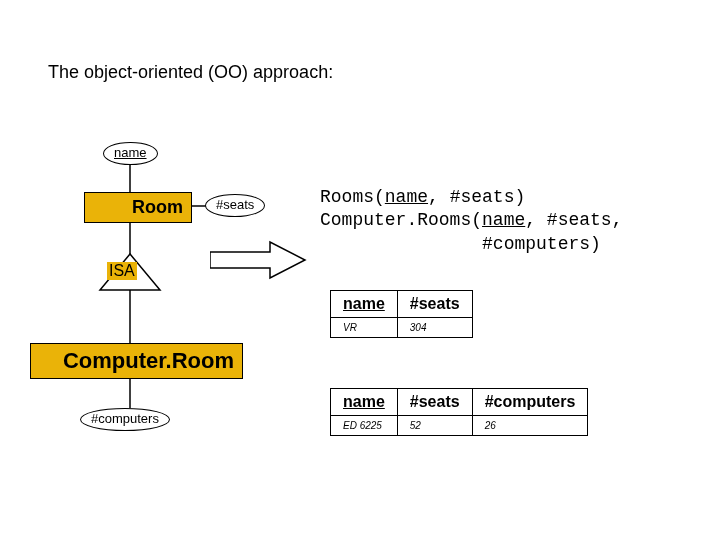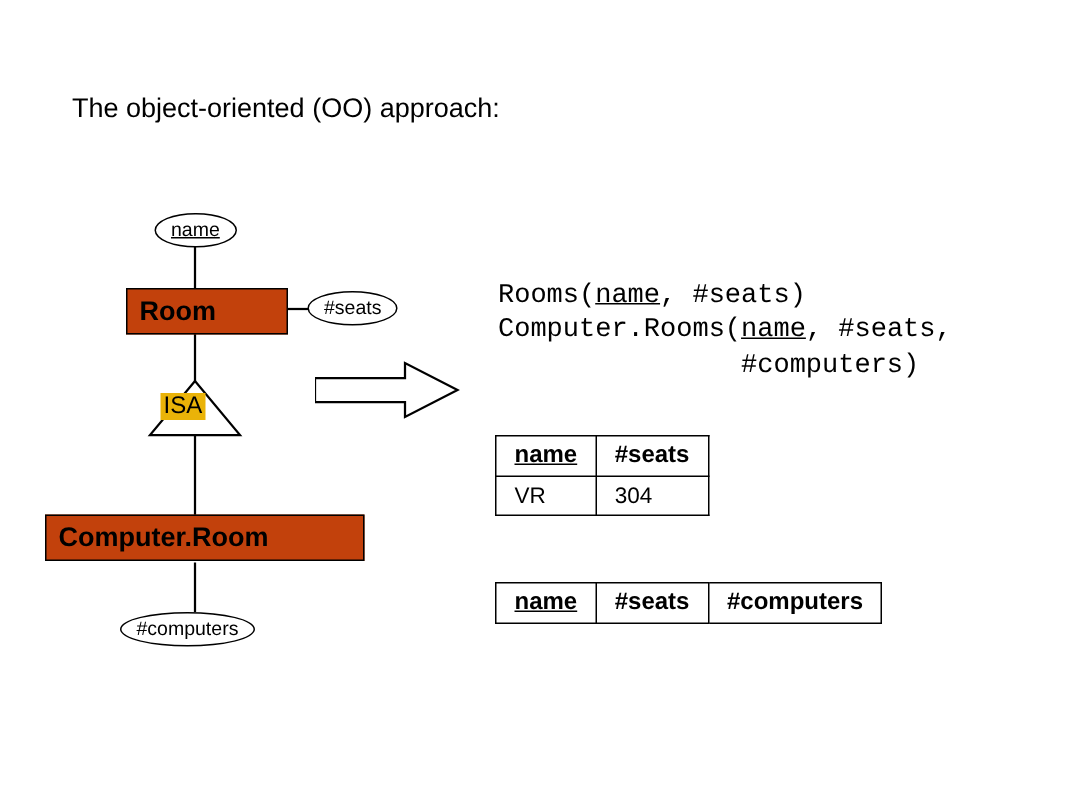--- a/index.html
+++ b/index.html
@@ -15,37 +15,37 @@
     position: absolute;
     top: 62px;
     left: 48px;
     font-size: 18px;
     color: #000;
   }
   
   .box {
     position: absolute;
     border: 1.5px solid #000;
-    background: #c2410c;
-    text-align: left;
+    background: #eab308;
+    text-align: right;
     padding: 4px 8px;
     white-space: nowrap;
   }
   .room-box {
     top: 192px;
     left: 84px;
     width: 90px;
     font-size: 18px;
     font-weight: bold;
   }
   .comproom-box {
     top: 343px;
     left: 30px;
     width: 195px;
-    font-size: 18px;
+    font-size: 22px;
     font-weight: bold;
   }
   
   .oval {
     position: absolute;
     border: 1.5px solid #000;
     border-radius: 50%;
     background: white;
     text-align: center;
     font-size: 13px;
@@ -73,34 +73,33 @@
   }
   
   .schema {
     position: absolute;
     top: 186px;
     left: 320px;
     font-family: "Courier New", monospace;
     font-size: 18px;
     line-height: 1.3;
     white-space: pre;
-    margin-left: 12px;
   }
   
   .tbl {
     position: absolute;
     border-collapse: collapse;
   }
   .tbl th, .tbl td {
     border: 1.5px solid #000;
     padding: 4px 12px;
     font-size: 16px;
     text-align: left;
   }
-  .tbl td { font-size: 15px; }
+  .tbl td { font-size: 10px; font-style: italic; }
   .t1 { top: 290px; left: 330px; }
   .t2 { top: 388px; left: 330px; }
 
   
   svg.conn {
     position: absolute;
     top: 0; left: 0;
     width: 720px; height: 540px;
     pointer-events: none;
   }
@@ -160,14 +159,19 @@
 </tbody>
   </table>
 
 <table class="tbl t2">
   <tbody>
       <tr>
     <th><span class="underline">name</span></th>
     <th>#seats</th>
     <th>#computers</th>
   </tr>
+  <tr>
+    <td>ED 6225</td>
+    <td>52</td>
+    <td>26</td>
+  </tr>
 </tbody>
   </table>
 
 </body></html>

